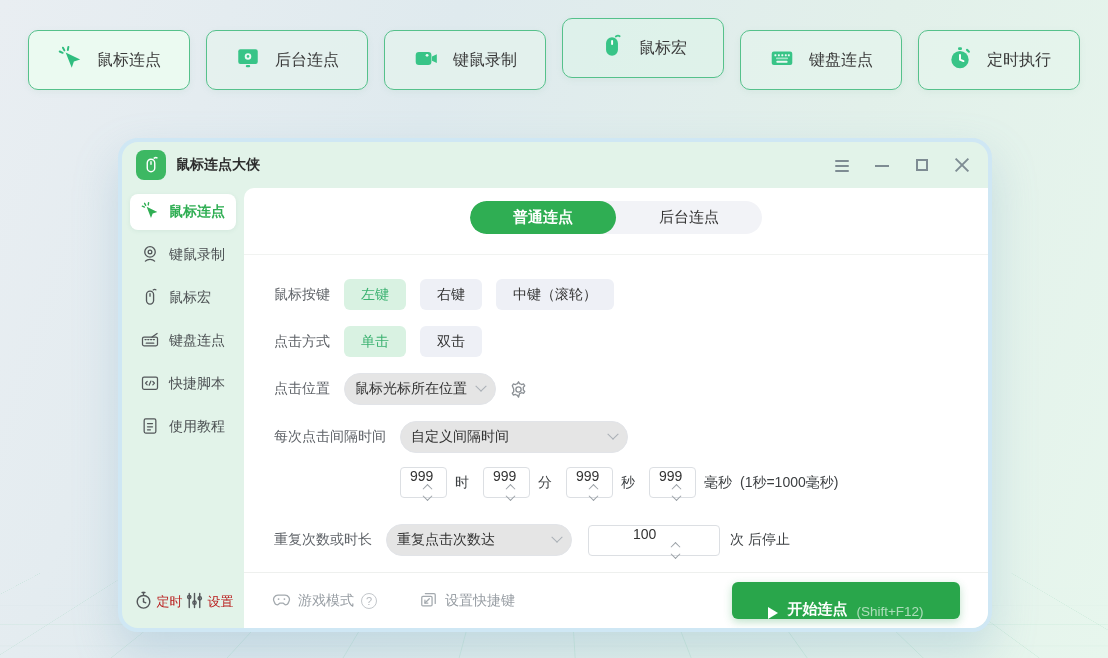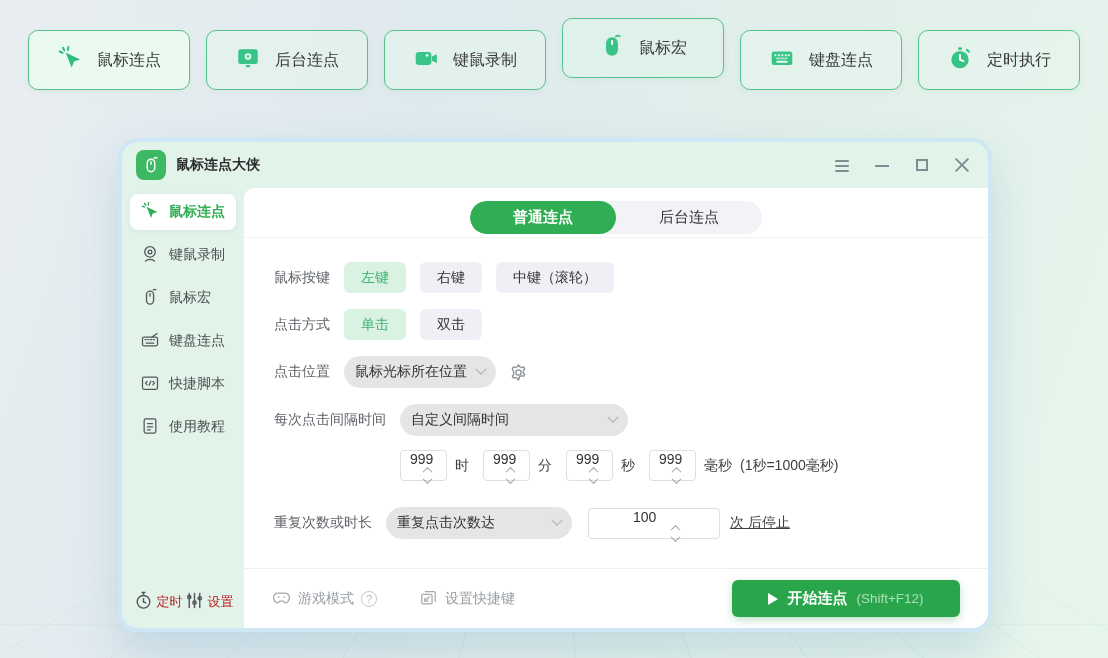--- a/index.html
+++ b/index.html
@@ -60,21 +60,21 @@
   .side-item{ height:36px; margin-bottom:7px; display:flex; align-items:center; gap:9px; padding-left:10px; border-radius:8px; font-size:14px; color:#4b4f52; cursor:pointer; }
   .side-item svg{ width:20px; height:20px; flex:none; }
   .side-item.active{ background:#ffffff; color:#2fae53; font-weight:bold; box-shadow:0 1px 4px rgba(100,160,130,.12); }
   .side-spacer{ flex:1; }
   .side-bottom{ display:flex; justify-content:space-around; padding:0 2px; }
   .side-tool{ display:flex; flex-direction:row; align-items:center; gap:3px; font-size:13px; color:#b91c1c; cursor:pointer; }
   .side-tool svg{ width:21px; height:21px; }
 
   
   .main{ flex:1; background:#fff; border-radius:10px 0 0 0; display:flex; flex-direction:column; min-width:0; }
-  .tab-row{ padding:13px 0 3px; display:flex; justify-content:center; border-bottom:1px solid #f1f3f1; }
+  .tab-row{ padding:13px 0 20px; display:flex; justify-content:center; border-bottom:1px solid #f1f3f1; }
   .mode-pill{ display:flex; background:#f2f3f7; border-radius:17px; overflow:hidden; }
   .mode-seg{ width:146px; height:33px; display:flex; align-items:center; justify-content:center; font-size:15px; color:#333; cursor:pointer; }
   .mode-seg.active{ background:#2fae53; color:#fff; border-radius:17px; font-weight:bold; }
 
   .form{ padding:24px 0 0 30px; }
   .frow{ display:flex; align-items:center; margin-bottom:16px; }
   .flabel{ font-size:14px; color:#5f6368; margin-right:14px; white-space:nowrap; }
   .chip{ height:31px; padding:0 17px; margin-right:14px; border-radius:6px; background:#eef0f6; font-size:14px; color:#333; display:flex; align-items:center; cursor:pointer; }
   .chip.selected{ background:#d9f2e2; color:#3cb271; }
   .dropdown{ height:32px; border:1px solid #e2e4e8; border-radius:16px; background:#e5e5e5; display:flex; align-items:center; padding:0 10px; font-size:14px; color:#333; cursor:pointer; }
@@ -93,21 +93,21 @@
   .spin .dn{ transform:rotate(225deg) translate(1px,1px); }
   .unit{ font-size:14px; color:#3d4043; margin:0 14px 0 8px; white-space:nowrap; }
   .note{ font-size:14px; color:#3d4043; white-space:nowrap; }
   .interval-inputs{ display:flex; align-items:center; margin:14px 0 26px 126px; }
 
   
   .footer{ margin-top:auto; height:60px; border-top:1px solid #eef0ee; display:flex; align-items:center; padding:0 28px 0 28px; }
   .foot-link{ display:flex; align-items:center; gap:7px; font-size:14px; color:#979da3; cursor:pointer; margin-right:42px; }
   .foot-link svg{ width:19px; height:19px; }
   .help-circle{ width:16px; height:16px; border:1.3px solid #c3c7cb; border-radius:50%; color:#b6babf; font-size:11px; display:flex; align-items:center; justify-content:center; }
-  .start-btn{ margin-left:auto; width:228px; height:37px; background:#29a64b; border:none; border-radius:6px; color:#fff; display:flex; align-items:center; justify-content:center; gap:9px; font-size:15px; cursor:pointer; font-family:inherit; box-shadow:0 3px 8px rgba(40,160,80,.3); }
+  .start-btn{ margin-left:auto; width:228px; height:37px; background:#29a64b; border:none; border-radius:6px; color:#fff; display:flex; align-items:flex-end; justify-content:center; gap:9px; font-size:15px; cursor:pointer; font-family:inherit; box-shadow:0 3px 8px rgba(40,160,80,.3); }
   .start-btn .play{ width:0; height:0; border-left:10px solid #fff; border-top:6px solid transparent; border-bottom:6px solid transparent; }
   .start-main{ font-weight:bold; }
   .start-hot{ color:rgba(255,255,255,.62); font-size:13.5px; }
 </style>
 </head>
 <body>
 
 <div class="bg-grid"></div>
 
 <div class="top-nav">
@@ -369,21 +369,21 @@
             <span class="dd-text">重复点击次数达</span>
             <i class="chev"></i>
           </div>
           <div class="num-input num-wide" style="margin-left:16px;padding-left:44px;">
             <input class="num-val" value="100" style="">
             <span class="spin">
                 <i class="up"></i>
                 <i class="dn"></i>
               </span>
           </div>
-          <span class="unit" style="margin-left:10px;text-decoration:underline;">次 后停止</span>
+          <span class="unit" style="margin-left:10px;">次 后停止</span>
         </div>
 
       </div>
 
       <div class="footer">
         <div class="foot-link">
           <span><svg viewBox="0 0 24 24" fill="none" stroke="#a3a9ae" stroke-width="1.6">
                 <path d="M7.5 6.5 h9 a5.5 5.5 0 0 1 5 7.8 l-1.2 2.6 a3 3 0 0 1 -4.8 0.9 L14 16.5 h-4 l-1.5 1.3 a3 3 0 0 1 -4.8 -0.9 L2.5 14.3 a5.5 5.5 0 0 1 5 -7.8 Z"></path>
                 <circle cx="8.3" cy="11.5" r="1.1" fill="#a3a9ae" stroke="none"></circle>
                 <circle cx="15.7" cy="11.5" r="1.1" fill="#a3a9ae" stroke="none"></circle>

